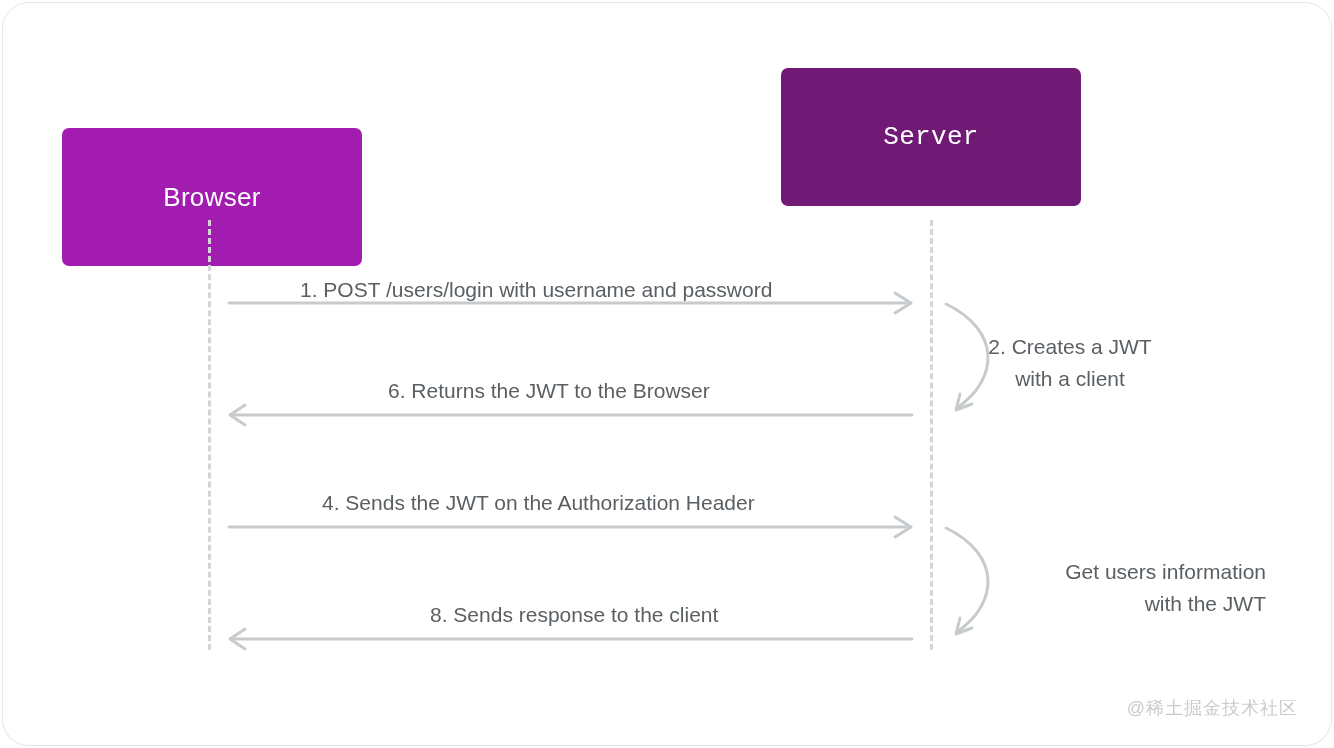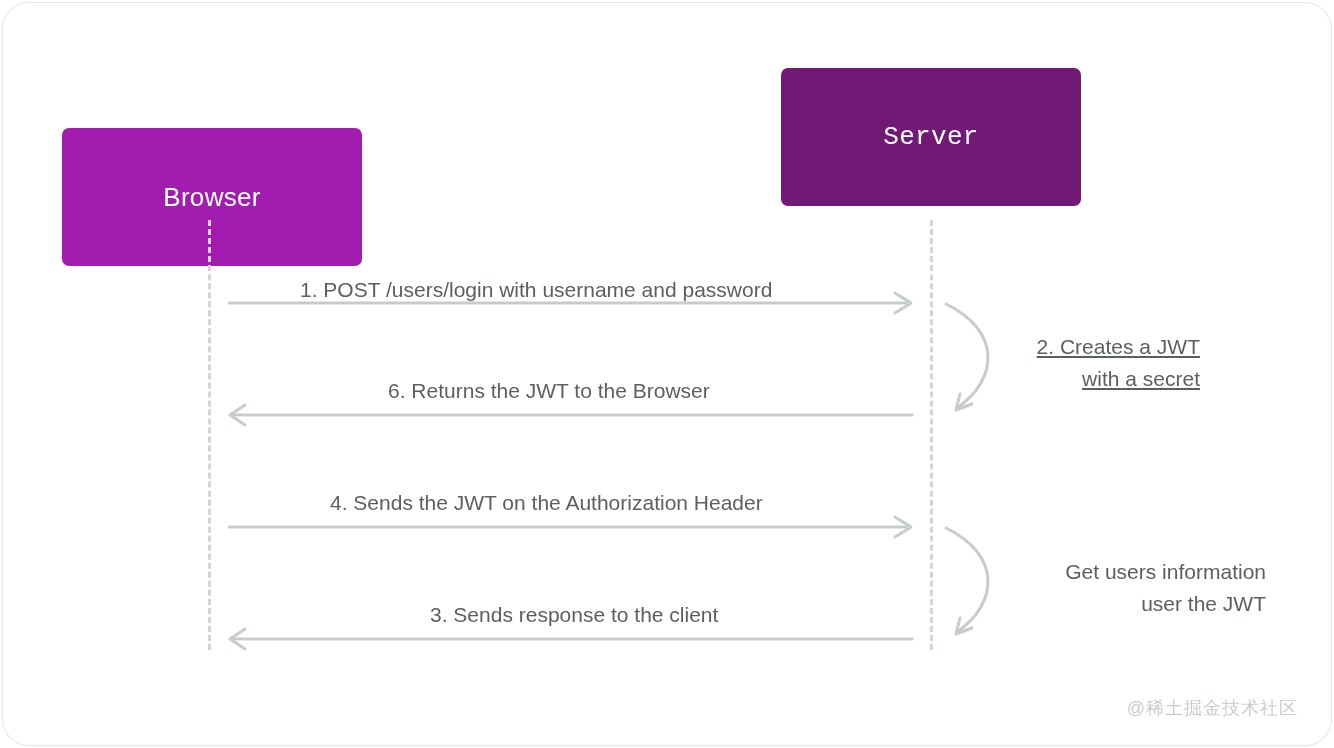--- a/index.html
+++ b/index.html
@@ -145,30 +145,30 @@
 
       <g>
         <line x1="912" y1="639" x2="234" y2="639"></line>
         <polyline points="245,629 230,639 245,649"></polyline>
       </g>
     </g>
   </svg>
 
   <div class="msg-label" style="left:300px; top:276px;">1. POST /users/login with username and password</div>
 
-  <div class="note-label" style="left:940px; top:331px; width:260px; text-decoration:underline;">
+  <div class="note-label" style="left:940px; top:331px; width:260px; text-align:center;">
     <div>2. Creates a JWT</div>
-    <div>with a secret</div>
+    <div>with a client</div>
   </div>
 
   <div class="msg-label" style="left:388px; top:377px;">6. Returns the JWT to the Browser</div>
 
-  <div class="msg-label" style="left:330px; top:489px;">4. Sends the JWT on the Authorization Header</div>
+  <div class="msg-label" style="left:322px; top:489px;">4. Sends the JWT on the Authorization Header</div>
 
   <div class="note-label" style="left:1000px; top:556px; width:266px;">
     <div>Get users information</div>
-    <div>user the JWT</div>
+    <div>with the JWT</div>
   </div>
 
-  <div class="msg-label" style="left:430px; top:601px;">3. Sends response to the client</div>
+  <div class="msg-label" style="left:430px; top:601px;">8. Sends response to the client</div>
 
   <div class="watermark">@稀土掘金技术社区</div>
 </div>
 
 </body></html>

